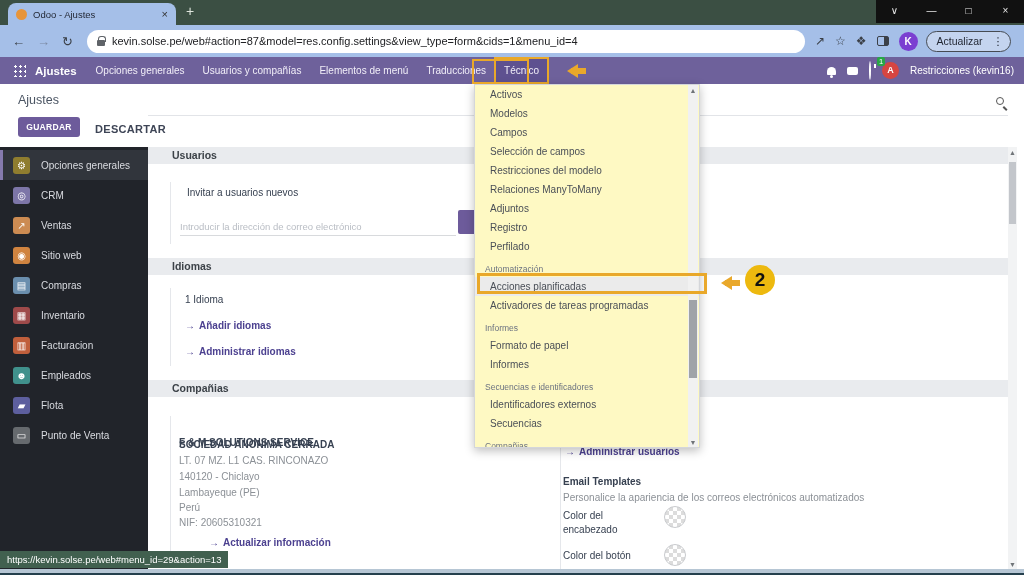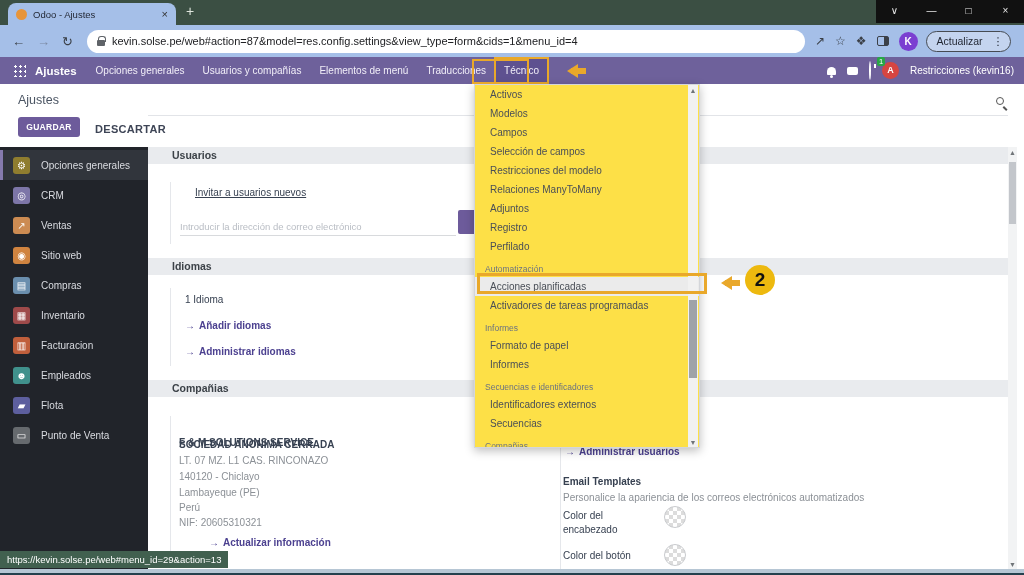--- a/index.html
+++ b/index.html
@@ -99,21 +99,21 @@
             background-image:linear-gradient(45deg,#dcdcdc 25%,transparent 25%,transparent 75%,#dcdcdc 75%),
                              linear-gradient(45deg,#dcdcdc 25%,#fff 25%,#fff 75%,#dcdcdc 75%);
             background-size:8px 8px; background-position:0 0,4px 4px; }
 
   
   .pg-sb-track { left:1008px; top:147px; width:9px; height:422px; background:#f2f3f4; }
   .pg-sb-thumb { left:1009px; top:162px; width:7px; height:62px; background:#c3c6cb; }
   .sb-arrow { font-size:7px; color:#707478; }
 
   
-  .dropdown { left:474px; top:84px; width:226px; height:364px; background:#fde047; border:1px solid #d4d6da;
+  .dropdown { left:474px; top:84px; width:226px; height:364px; background:#fef9c3; border:1px solid #d4d6da;
               box-shadow:0 3px 9px rgba(0,0,0,.25); overflow:hidden; }
   .dd-item { height:19px; line-height:19px; padding-left:15px; font-size:10px; color:#4a4f57; white-space:nowrap; }
   .dd-item.hl { background:#ebebeb; }
   .dd-header { height:21px; line-height:26px; padding-left:10px; font-size:8.5px; color:#6b7280; white-space:nowrap; }
   .dd-sb-track { left:688px; top:85px; width:10px; height:362px; background:#f1f1f1; }
   .dd-sb-thumb { left:689px; top:300px; width:8px; height:78px; background:#9fa3a8; }
 
   
   .hl-box-tecnico { left:472px; top:59px; width:57px; height:25px; border:2.5px solid #e9a82a; }
   .hl-box-action { left:477px; top:273px; width:230px; height:21px; border:3px solid #e9a82a; }
@@ -239,21 +239,21 @@
       <span class="sb-label">Flota</span>
     </div>
     <div class="sb-item">
       <span class="sb-ic" style="background: rgb(102, 106, 110);">▭</span>
       <span class="sb-label">Punto de Venta</span>
     </div>
   </div>
 
   <div class="secbar bar-usuarios">Usuarios</div>
   <div class="abs blk" style="left:170px; top:182px; width:370px; height:62px;">
-    <div class="abs lbl-dark" style="left:24px; top:5px;text-decoration:underline;">Invitar a usuarios nuevos</div>
+    <div class="abs lbl-dark" style="left:16px; top:5px;">Invitar a usuarios nuevos</div>
   </div>
   <input class="abs invite-input" placeholder="Introducir la dirección de correo electrónico" style="">
   <div class="abs invitebtn">INVITAR</div>
 
   <div class="secbar bar-idiomas">Idiomas</div>
   <div class="abs blk" style="left:170px; top:288px; width:370px; height:78px;">
     <div class="abs lbl-dark" style="left:14px; top:6px;">1 Idioma</div>
     <div class="abs lnk" style="left:14px; top:32px;">
       <span class="arr">→</span><span>Añadir idiomas</span>
     </div>

